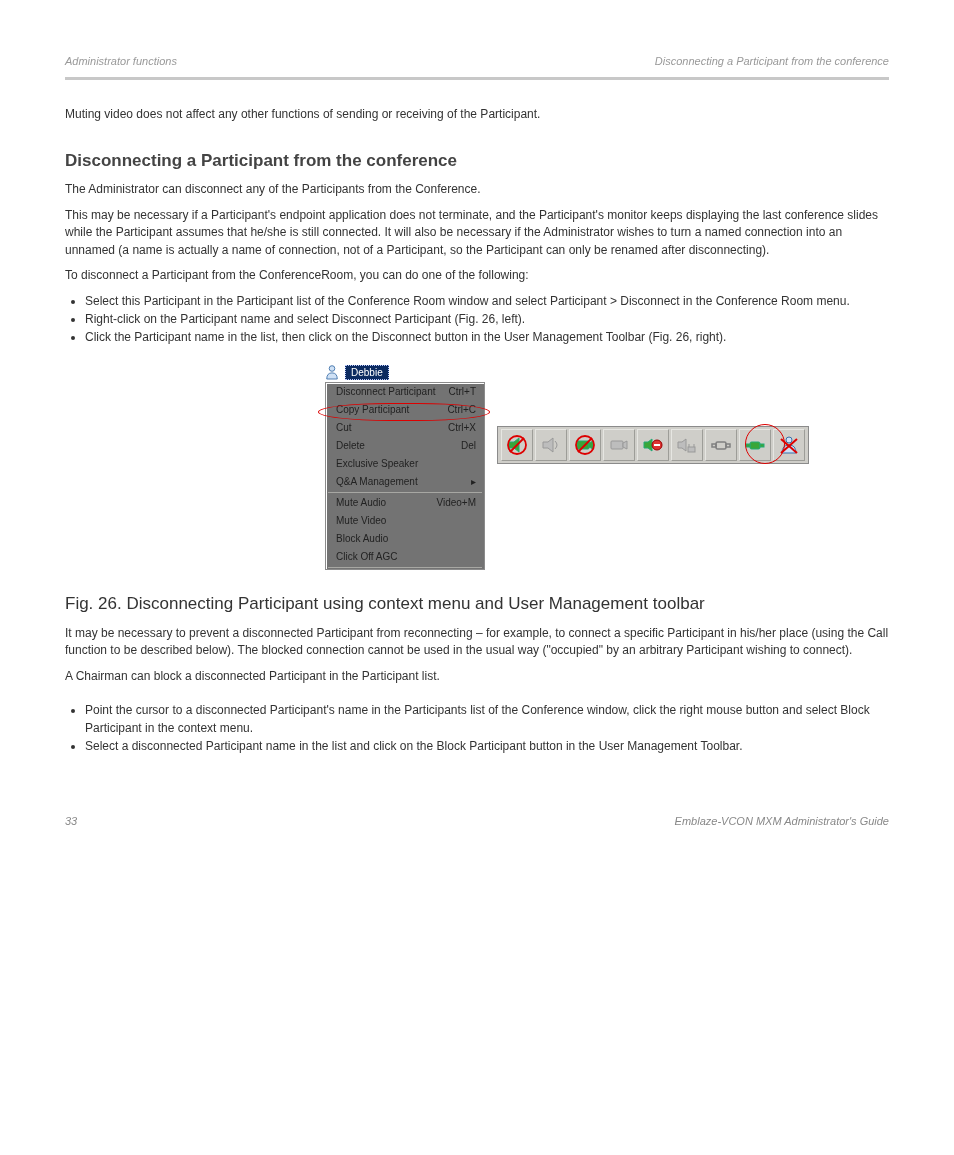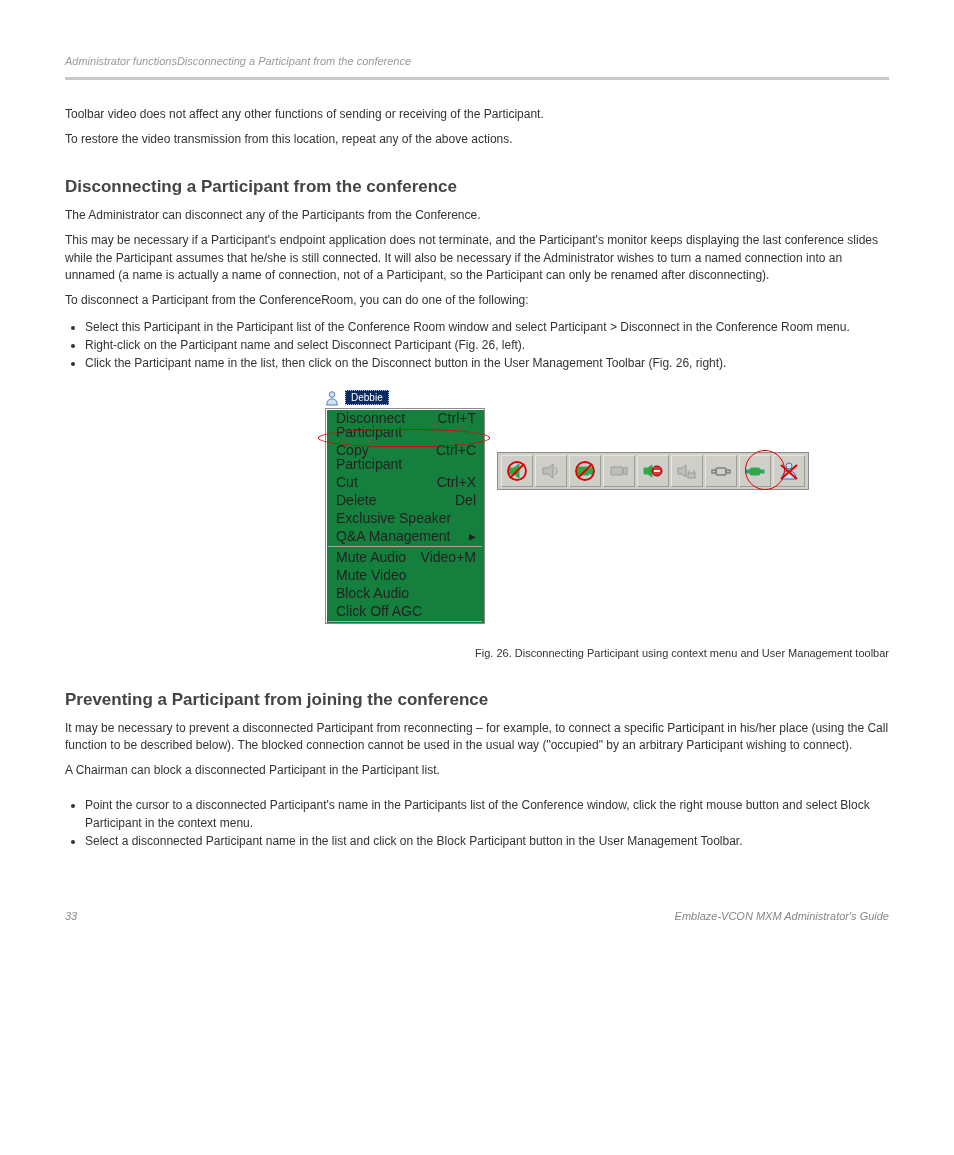--- a/index.html
+++ b/index.html
@@ -8,21 +8,21 @@
     width: 954px;
     background: #ffffff;
     font-family: Arial, sans-serif;
     color: #333;
   }
   .page {
     padding: 55px 65px 40px 65px;
   }
   .top-header {
     display: flex;
-    justify-content: flex-start;
+    justify-content: space-between;
     font-size: 11px;
     color: #999;
     font-style: italic;
     margin-bottom: 10px;
   }
   .hr-line {
     border: none;
     border-top: 3px solid #c8c8c8;
     margin: 0 0 26px 0;
   }
@@ -56,24 +56,24 @@
   }
   .name-chip {
     background: #0b2a60;
     color: #fff;
     font-size: 10px;
     padding: 1px 5px;
     border: 1px dotted #b9c8ff;
   }
   .menu {
     width: 158px;
-    background: #15803d;
+    background: #737373;
     border: 1px solid #8b8b8b;
     box-shadow: 1px 1px 0 #fff inset;
-    font-size: 14px;
+    font-size: 10px;
     color: #222;
     position: relative;
   }
   .menu-item {
     display: flex;
     justify-content: space-between;
     padding: 2px 8px 2px 10px;
     line-height: 14px;
   }
   .menu-sep {
@@ -127,22 +127,21 @@
 <body>
 
 <div class="page">
 
   <div class="top-header">
     <span>Administrator functions</span>
     <span>Disconnecting a Participant from the conference</span>
   </div>
   <hr class="hr-line">
 
-  <p>Toolbar video does not affect any other functions of sending or receiving of the Participant.</p>
-  <p>To restore the video transmission from this location, repeat any of the above actions.</p>
+  <p>Muting video does not affect any other functions of sending or receiving of the Participant.</p>
 
   <h2 class="section-heading">Disconnecting a Participant from the conference</h2>
   <p>The Administrator can disconnect any of the Participants from the Conference.</p>
   <p>This may be necessary if a Participant's endpoint application does not terminate, and the Participant's monitor keeps displaying the last conference slides while the Participant assumes that he/she is still connected. It will also be necessary if the Administrator wishes to turn a named connection into an unnamed (a name is actually a name of connection, not of a Participant, so the Participant can only be renamed after disconnecting).</p>
   <p>To disconnect a Participant from the ConferenceRoom, you can do one of the following:</p>
   <ul style="font-size:12px;line-height:1.5;margin:6px 0 6px 0;padding-left:20px;">
     <li>Select this Participant in the Participant list of the Conference Room window and select Participant &gt; Disconnect in the Conference Room menu.</li>
     <li>Right-click on the Participant name and select Disconnect Participant (Fig. 26, left).</li>
     <li>Click the Participant name in the list, then click on the Disconnect button in the User Management Toolbar (Fig. 26, right).</li>
   </ul>
@@ -264,23 +263,22 @@
           <circle cx="11" cy="6" r="3" fill="#cfe1f5" stroke="#3b6fa8"></circle>
           <path d="M4 19 Q4 11 11 11 Q18 11 18 19 Z" fill="#cfe1f5" stroke="#3b6fa8"></path>
           <line x1="3" y1="19" x2="19" y2="5" stroke="#d00" stroke-width="2"></line>
           <line x1="3" y1="5" x2="19" y2="19" stroke="#d00" stroke-width="2"></line>
         </svg>
       </div>
     </div>
 
   </div>
 
-  <p style="text-align:right;font-size:11px;">Fig. 26. Disconnecting Participant using context menu and User Management toolbar</p>
-
-  <h2 class="section-heading">Preventing a Participant from joining the conference</h2>
+  <p style="text-align:left;font-size:17px;">Fig. 26. Disconnecting Participant using context menu and User Management toolbar</p>
+
   <p>It may be necessary to prevent a disconnected Participant from reconnecting – for example, to connect a specific Participant in his/her place (using the Call function to be described below). The blocked connection cannot be used in the usual way ("occupied" by an arbitrary Participant wishing to connect).</p>
   <p>A Chairman can block a disconnected Participant in the Participant list.</p>
   <ul style="font-size:12px;line-height:1.5;margin:16px 0 6px 0;padding-left:20px;">
     <li>Point the cursor to a disconnected Participant's name in the Participants list of the Conference window, click the right mouse button and select Block Participant in the context menu.</li>
     <li>Select a disconnected Participant name in the list and click on the Block Participant button in the User Management Toolbar.</li>
   </ul>
 
   <div style="display:flex;justify-content:space-between;margin-top:60px;font-size:11px;color:#888;font-style:italic;">
     <span>33</span>
     <span>Emblaze-VCON MXM Administrator's Guide</span>

